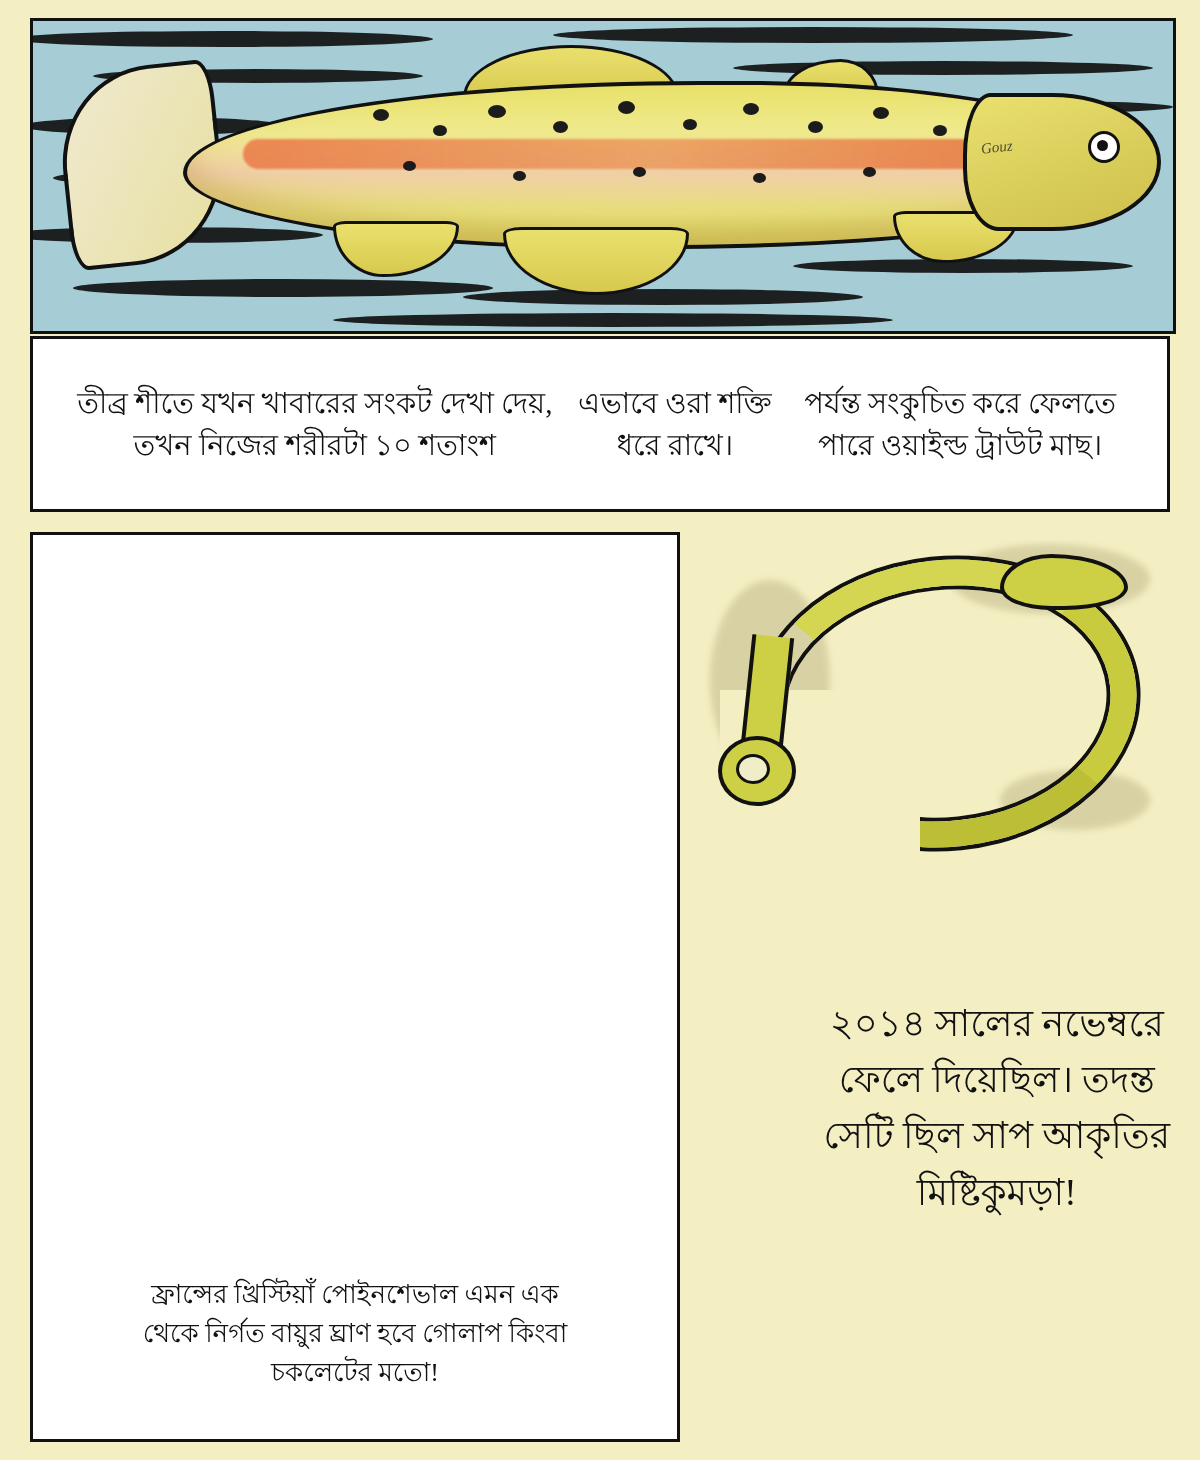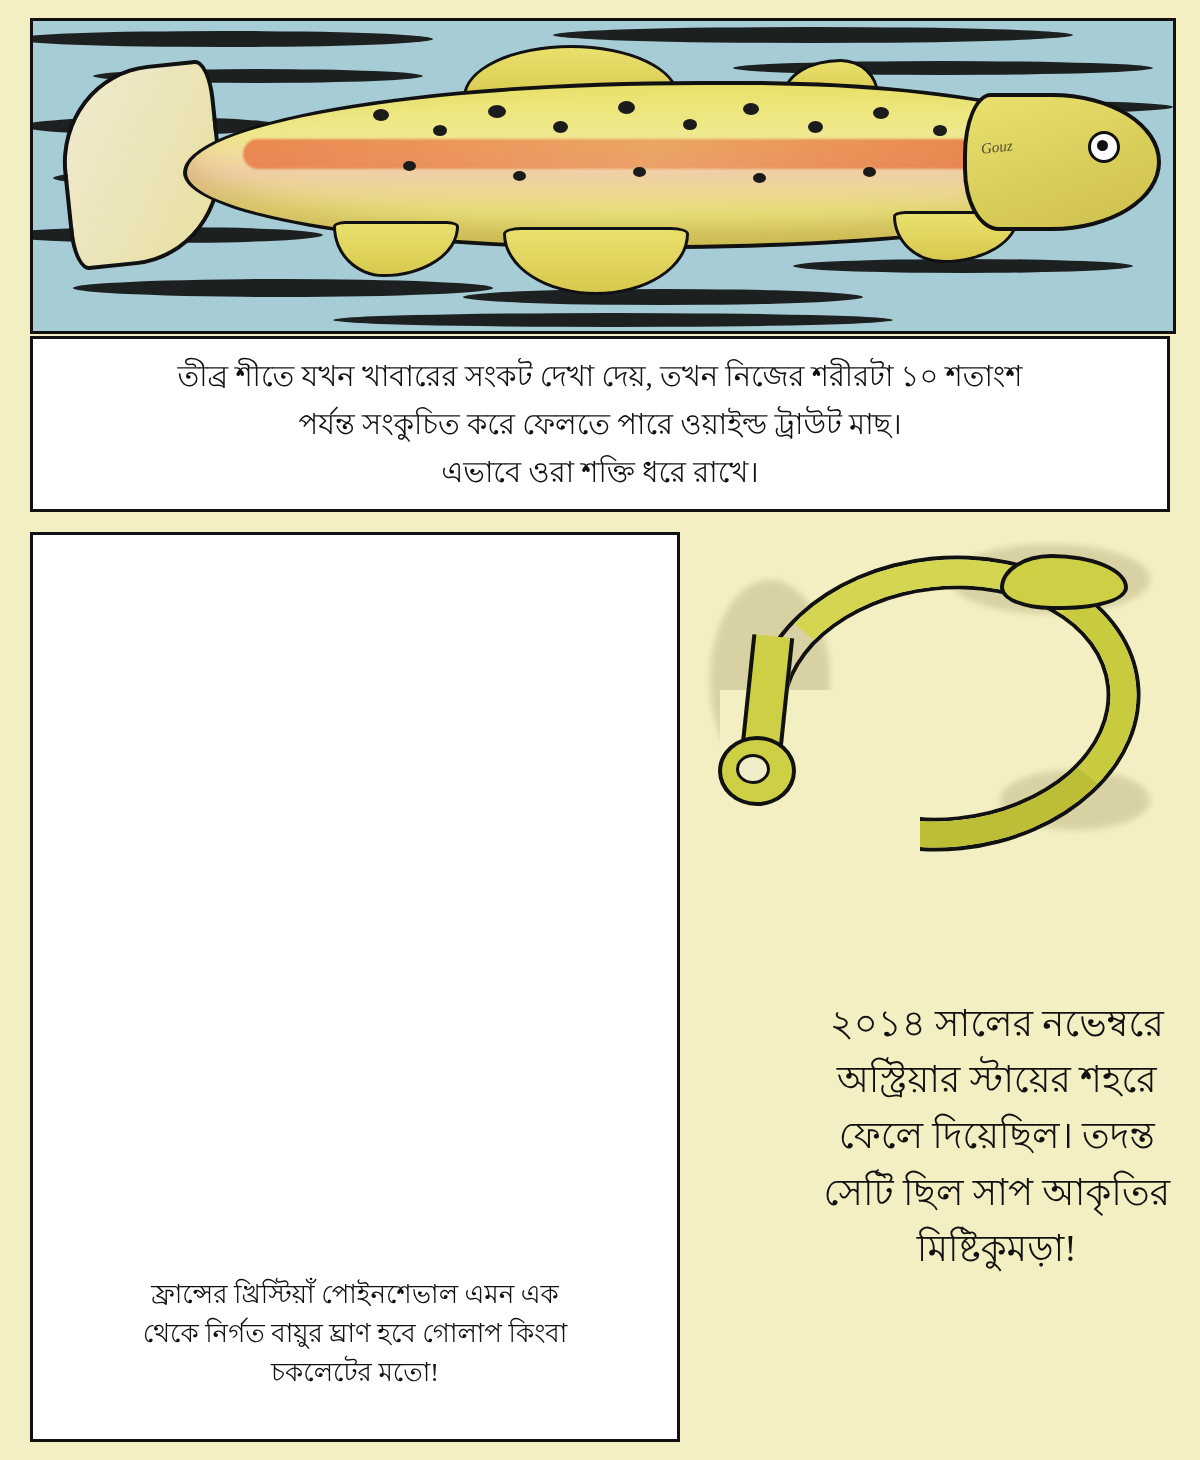--- a/index.html
+++ b/index.html
@@ -155,25 +155,25 @@
   .caption-trout {
     position: absolute;
     left: 30px;
     top: 336px;
     width: 1140px;
     height: 176px;
     background: #ffffff;
     border: 3px solid #111;
     box-sizing: border-box;
     display: flex;
-    flex-direction: column;
+    flex-direction: row;
     align-items: center;
     justify-content: center;
     padding: 8px 20px;
-    gap: 6px;
+    gap: 0;
   }
   .bengali {
     font-family: "Liberation Serif", serif;
     color: #111;
     text-align: center;
     line-height: 1.45;
   }
   .caption-trout .bengali { font-size: 29px; }
 
   
@@ -476,22 +476,22 @@
     <div class="fin fin-pelvic"></div>
     <div class="fin fin-pect"></div>
     <div class="fish-head"></div>
     <div class="fish-eye"></div>
 
     <div class="signature-1">Gouz</div>
   </div>
 
   <div class="caption-trout">
     <div class="bengali">তীব্র শীতে যখন খাবারের সংকট দেখা দেয়, তখন নিজের শরীরটা ১০ শতাংশ</div>
+    <div class="bengali">এভাবে ওরা শক্তি ধরে রাখে।</div>
     <div class="bengali">পর্যন্ত সংকুচিত করে ফেলতে পারে ওয়াইল্ড ট্রাউট মাছ।</div>
-    <div class="bengali">এভাবে ওরা শক্তি ধরে রাখে।</div>
   </div>
 
   <div class="panel-man">
 
     <div class="caption-man">
       <div>
         <div class="bengali">ফ্রান্সের খ্রিস্টিয়াঁ পোইনশেভাল এমন এক</div>
         <div class="bengali">থেকে নির্গত বায়ুর ঘ্রাণ হবে গোলাপ কিংবা</div>
         <div class="bengali">চকলেটের মতো!</div>
       </div>
@@ -506,20 +506,19 @@
     <div class="eel-mask"></div>
     <div class="eel-connector"></div>
     <div class="eel-tail"></div>
     <div class="eel-tail-inner"></div>
     <div class="eel-head"></div>
   </div>
 
   <div class="text-right">
     <div>
       <div class="bengali">২০১৪ সালের নভেম্বরে</div>
-      <div class="bengali">অস্ট্রিয়ার স্টায়ের শহরে</div>
       <div class="bengali">ফেলে দিয়েছিল। তদন্ত</div>
       <div class="bengali">সেটি ছিল সাপ আকৃতির</div>
       <div class="bengali">মিষ্টিকুমড়া!</div>
     </div>
   </div>
 
 </div>
 
 </body></html>

